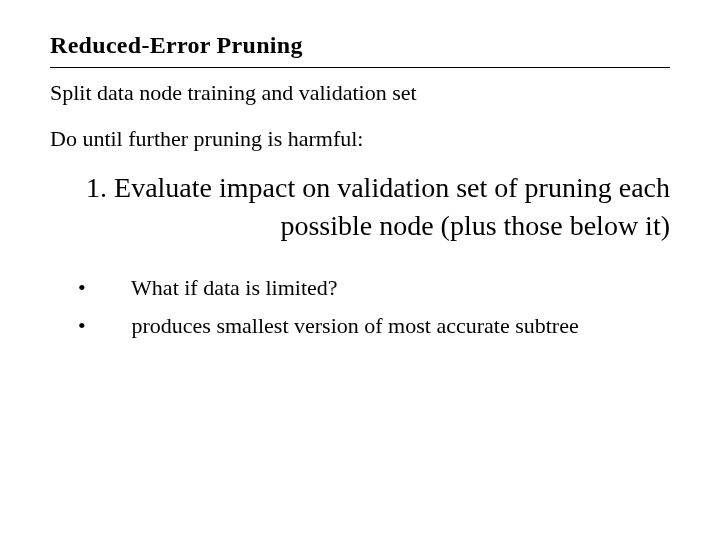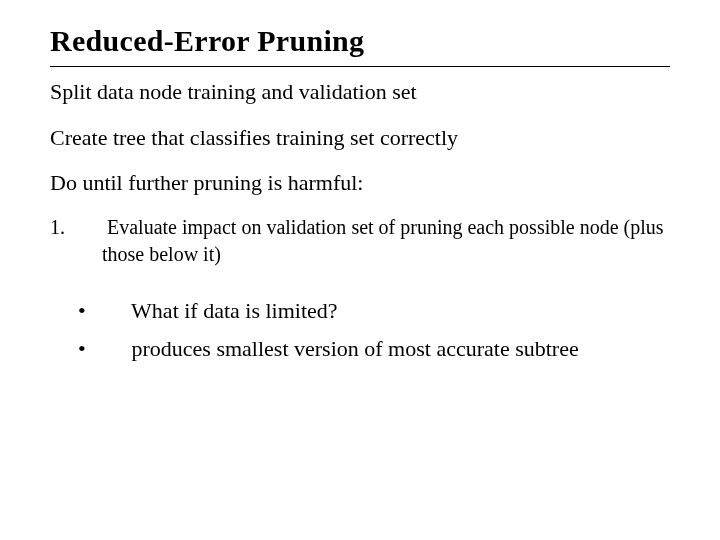--- a/index.html
+++ b/index.html
@@ -9,42 +9,43 @@
     height: 540px;
     background: #ffffff;
     font-family: "Times New Roman", Times, serif;
     color: #000;
   }
   .slide {
     padding: 20px 50px 20px 50px;
     box-sizing: border-box;
   }
   .title {
-    font-size: 30px;
+    font-size: 24px;
     font-weight: bold;
-    margin-top: 4px;
+    margin-top: 12px;
     margin-bottom: 8px;
     letter-spacing: 0.3px;
   }
   .rule {
     border: none;
     border-top: 1px solid #000;
     margin: 0 0 10px 0;
   }
   .para {
     font-size: 22px;
     line-height: 1.35;
     margin: 10px 0 16px 0;
   }
   .numitem {
-    font-size: 20px;
+    font-size: 28px;
     line-height: 1.35;
     margin: 10px 0 12px 0;
     padding-left: 52px;
     text-indent: -26px;
+    text-align: right;
   }
   .numitem .num {
     display: inline-block;
     width: 26px;
   }
   .bulletlist {
     margin: 28px 0 0 0;
     padding-left: 52px;
   }
   .bulletitem {
@@ -66,23 +67,20 @@
 <div class="slide">
 
   <div class="title">Reduced-Error Pruning</div>
 
   <hr class="rule">
 
   <div class="para">
     <span>Split data node </span><span class="it">training</span><span> and </span><span class="it">validation</span><span> set</span>
   </div>
 
-  <div class="para">
-    <span>Create tree that classifies </span><span class="it">training</span><span> set correctly</span>
-  </div>
 
   <div class="para">Do until further pruning is harmful:</div>
 
   <div class="numitem">
     <span class="num">1.</span><span> Evaluate impact on </span><span class="it">validation</span><span> set of pruning each possible node (plus those below it)</span>
   </div>
 
 
   <div class="bulletlist">
     <div class="bulletitem">

